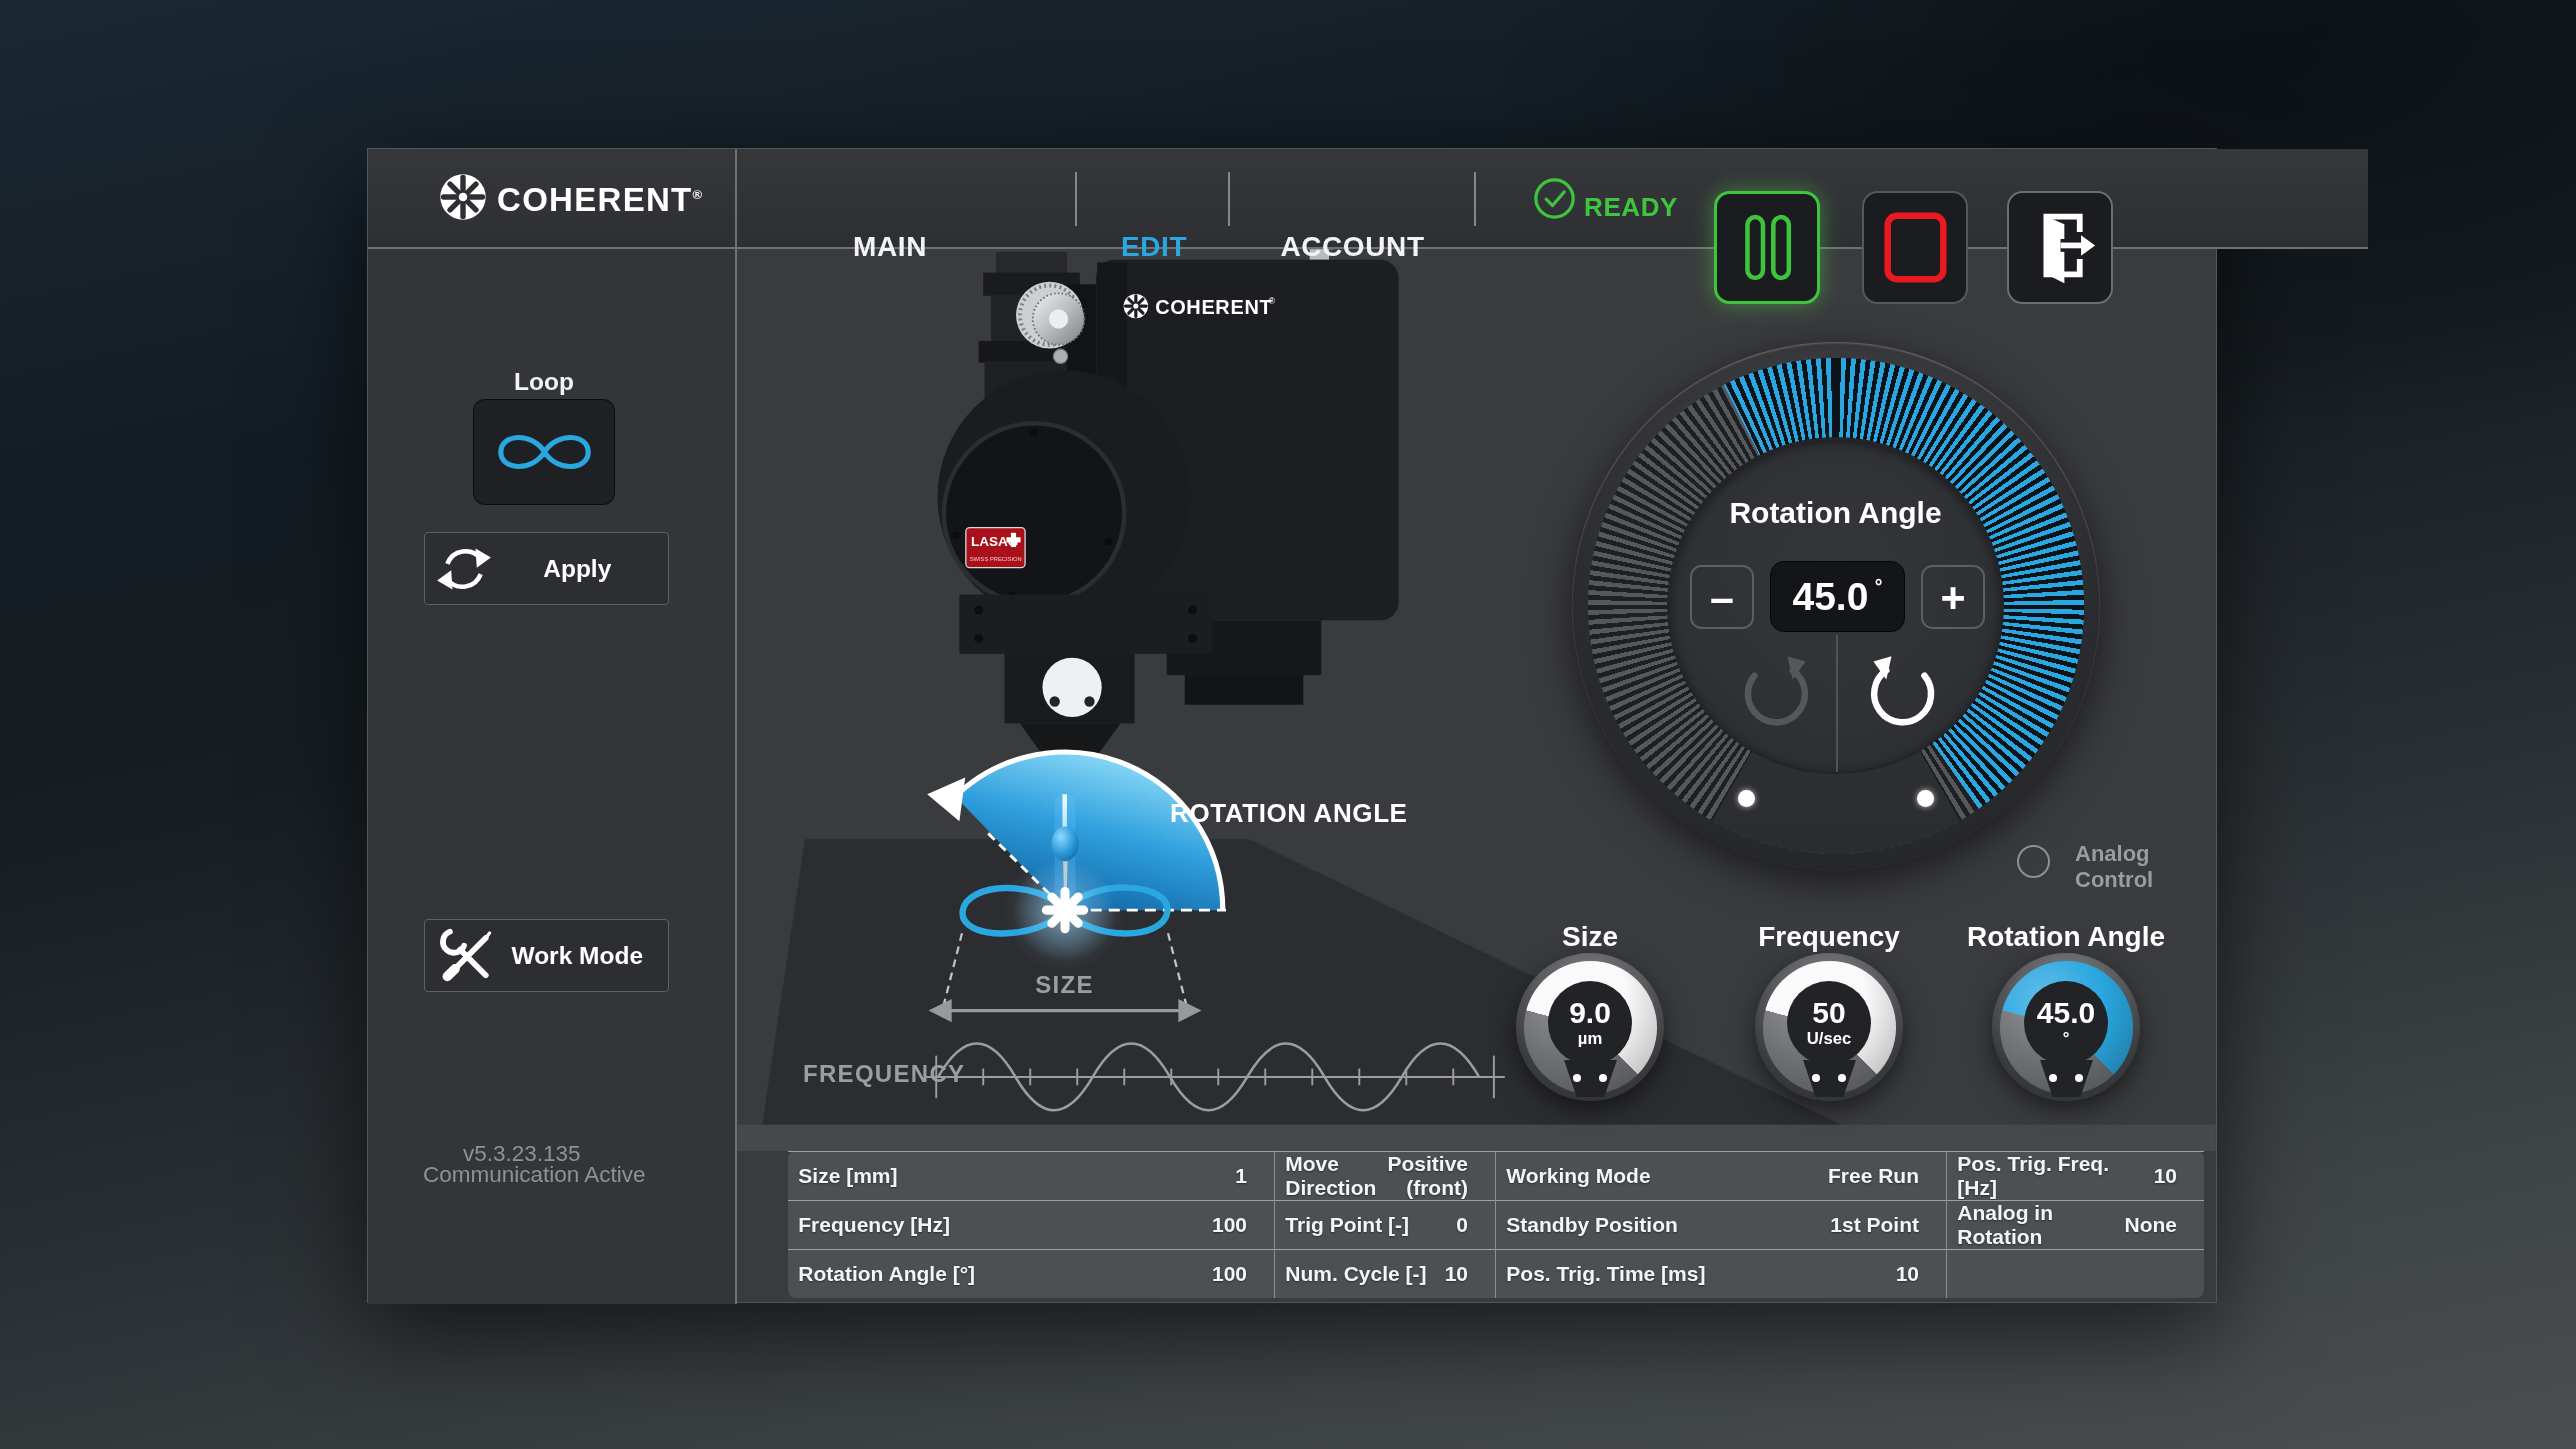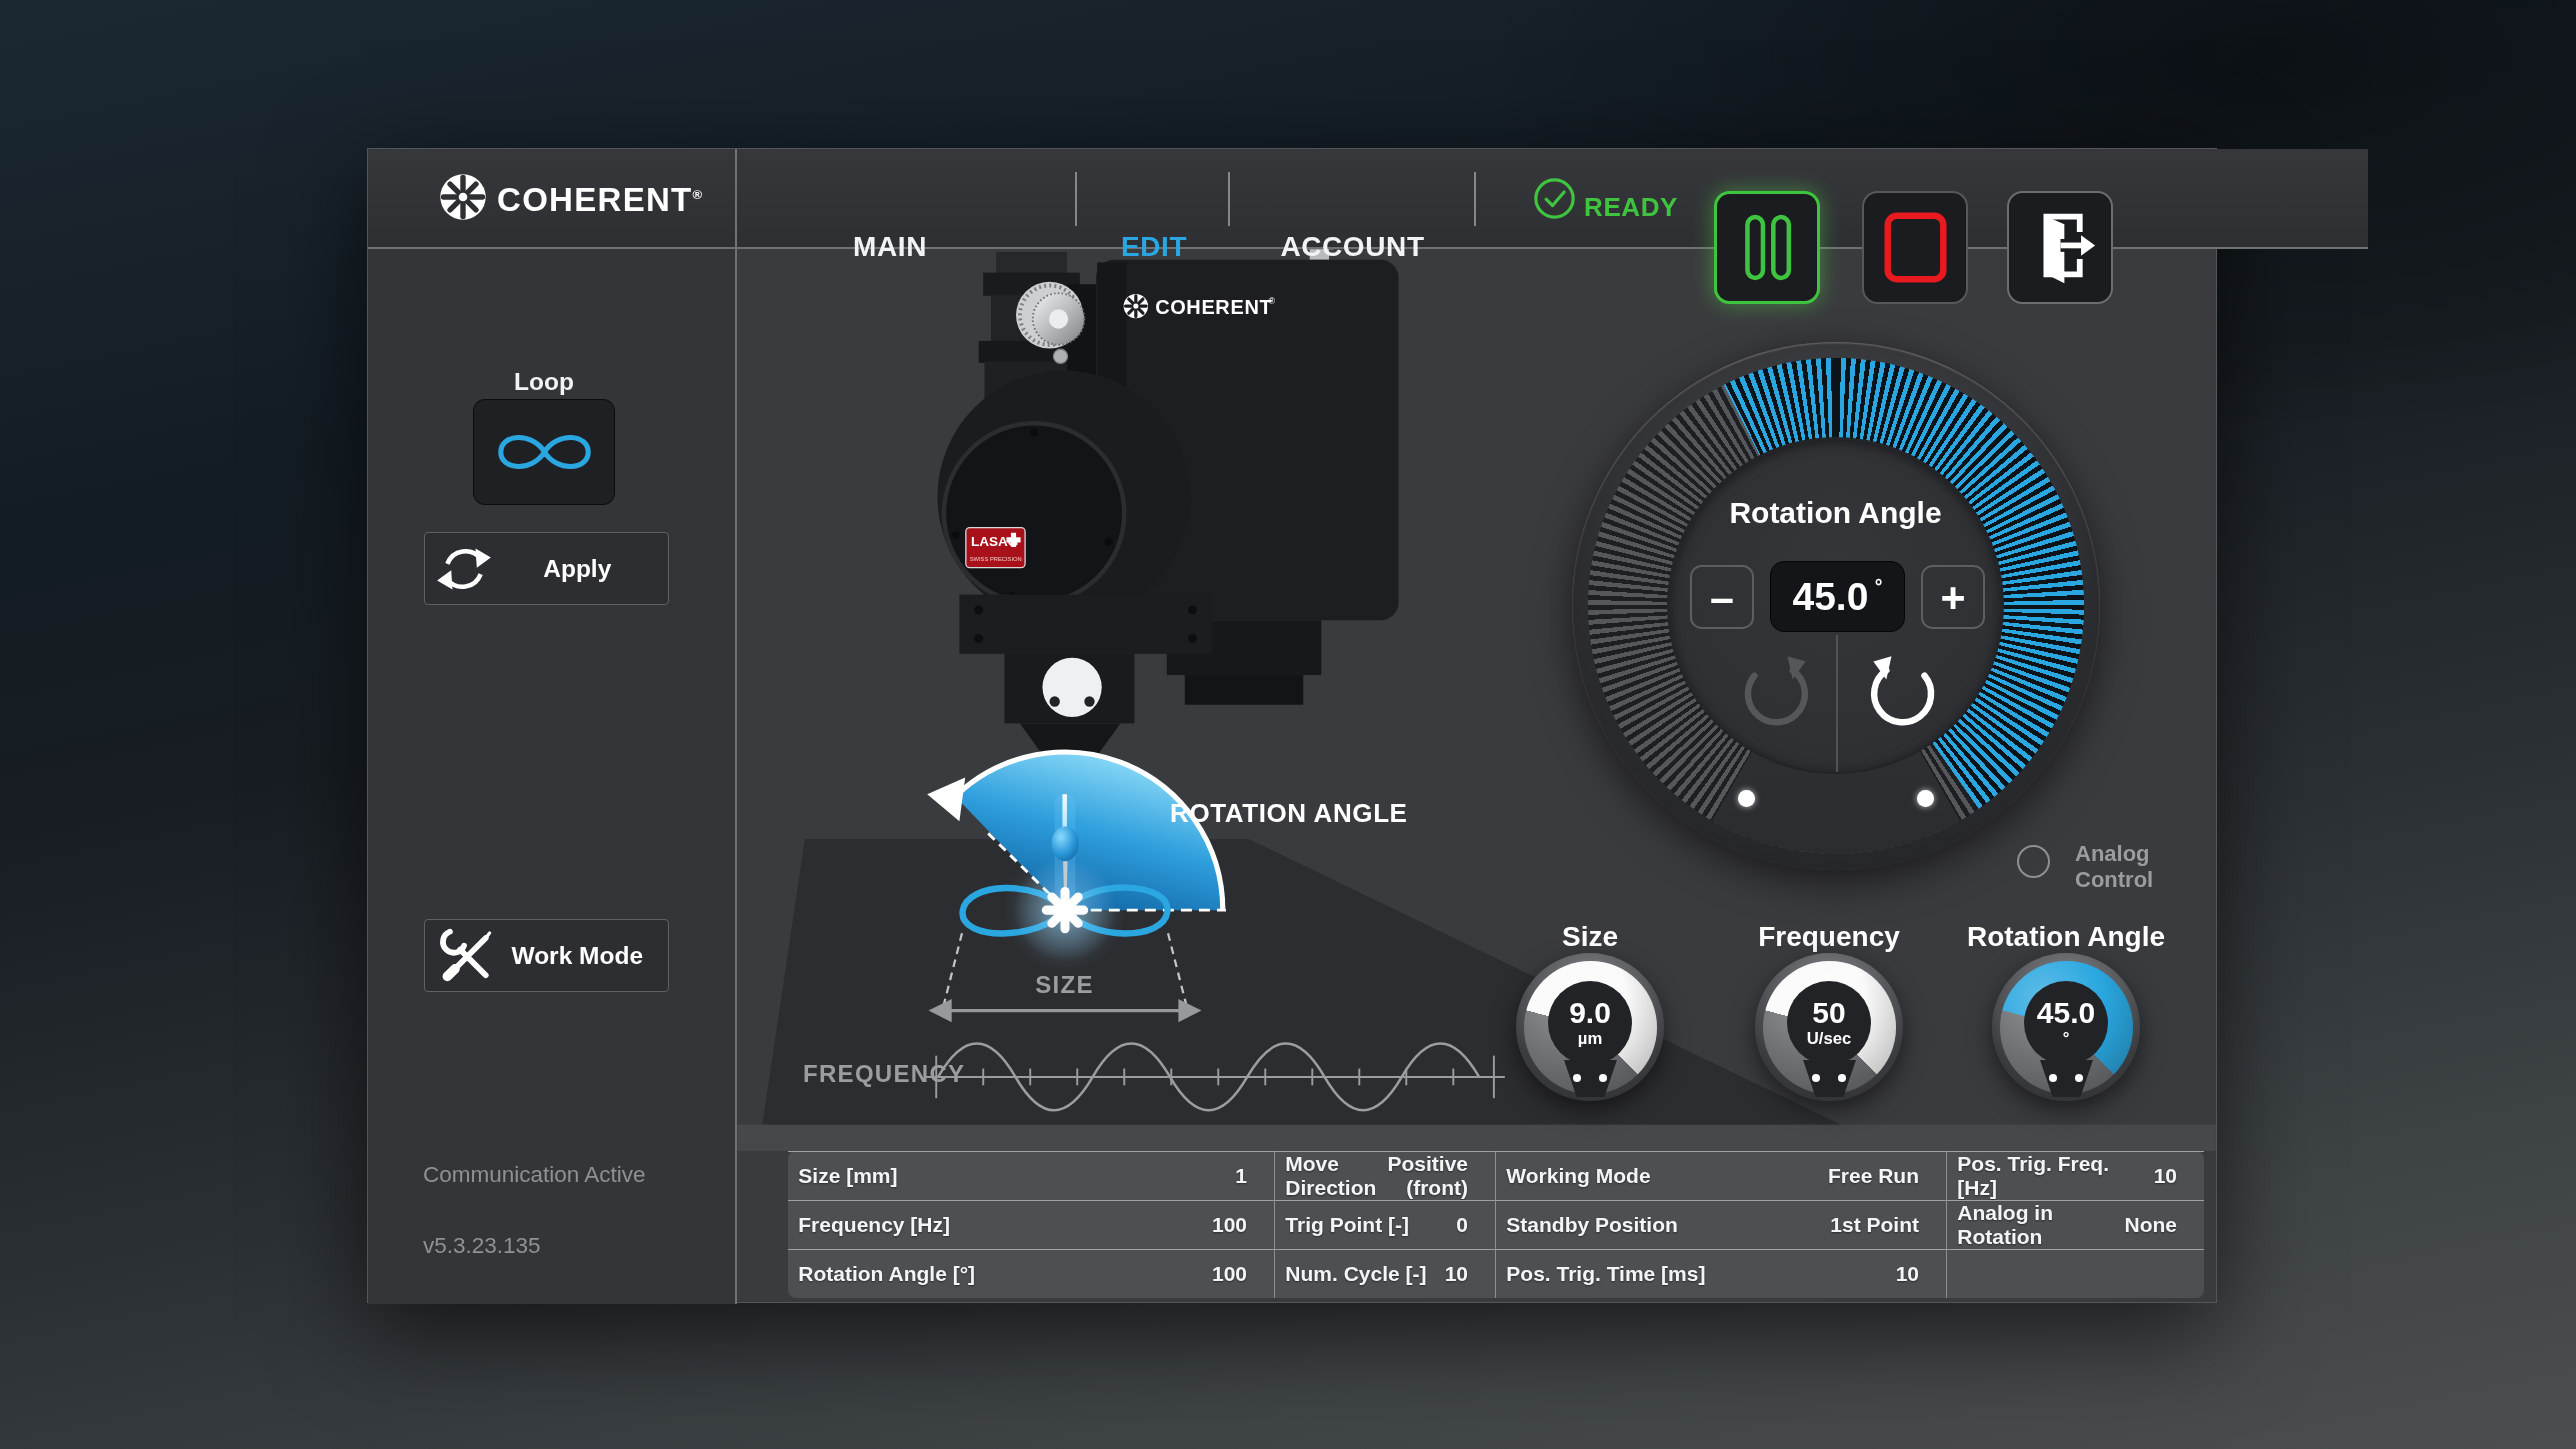--- a/index.html
+++ b/index.html
@@ -48,21 +48,21 @@
   #loop-btn { position:absolute; left:105px; top:150px; width:142px; height:106px;
               background:#1f2023; border:1.9px solid #0a0b0c; border-radius:11.6px;
               display:flex; align-items:center; justify-content:center; cursor:pointer; }
   .side-btn { position:absolute; left:56px; width:245px; height:73px;
               background:#2d2e31; border:1.9px solid #5f6164; border-radius:4px;
               display:flex; align-items:center; cursor:pointer; }
   .side-btn .ico { width:77px; display:flex; justify-content:center; flex:0 0 77px; }
   .side-btn .lbl { flex:1; text-align:center; font-size:24.5px; font-weight:bold; color:#fff; line-height:28px; padding-right:15.5px; }
   #btn-apply { top:283px; } #btn-save { top:382px; } #btn-work { top:670px; } #btn-clearing { top:771px; }
   .side-note { position:absolute; left:55px; font-size:22.5px; color:#8f9193; }
-  #comm-note { top:913px; } #version-note { top:984px; }
+  #comm-note { top:913px; } #version-note { top:892px;margin-left:40px; }
   
   #dial { position:absolute; left:1204px; top:193px; width:528px; height:528px; z-index:6; cursor:pointer; }
   .dial-bezel { position:absolute; inset:0; border-radius:50%;
     background:radial-gradient(circle at 50% 38%, #5a5c5f, #2b2c2f 62%, #1e1f22 100%);
     box-shadow:0 11.6px 39px rgba(0,0,0,0.55), inset 0 1.3px 1.9px rgba(255,230,220,0.25); }
   .dial-ticks { position:absolute; left:16px; top:16px; width:496px; height:496px; border-radius:50%;
     background:repeating-conic-gradient(#1e1f22 0deg 1.15deg, #55575b 1.15deg 2.3deg); }
   .dial-ticks-blue { position:absolute; left:16px; top:16px; width:496px; height:496px; border-radius:50%;
     background:repeating-conic-gradient(#0c141a 0deg 1.15deg, #2aa7e0 1.15deg 2.3deg);
     clip-path:polygon(50% 50%, 16% -17%, 50% -30%, 130% -30%, 130% 50%, 130% 130%, 93% 111%); }

